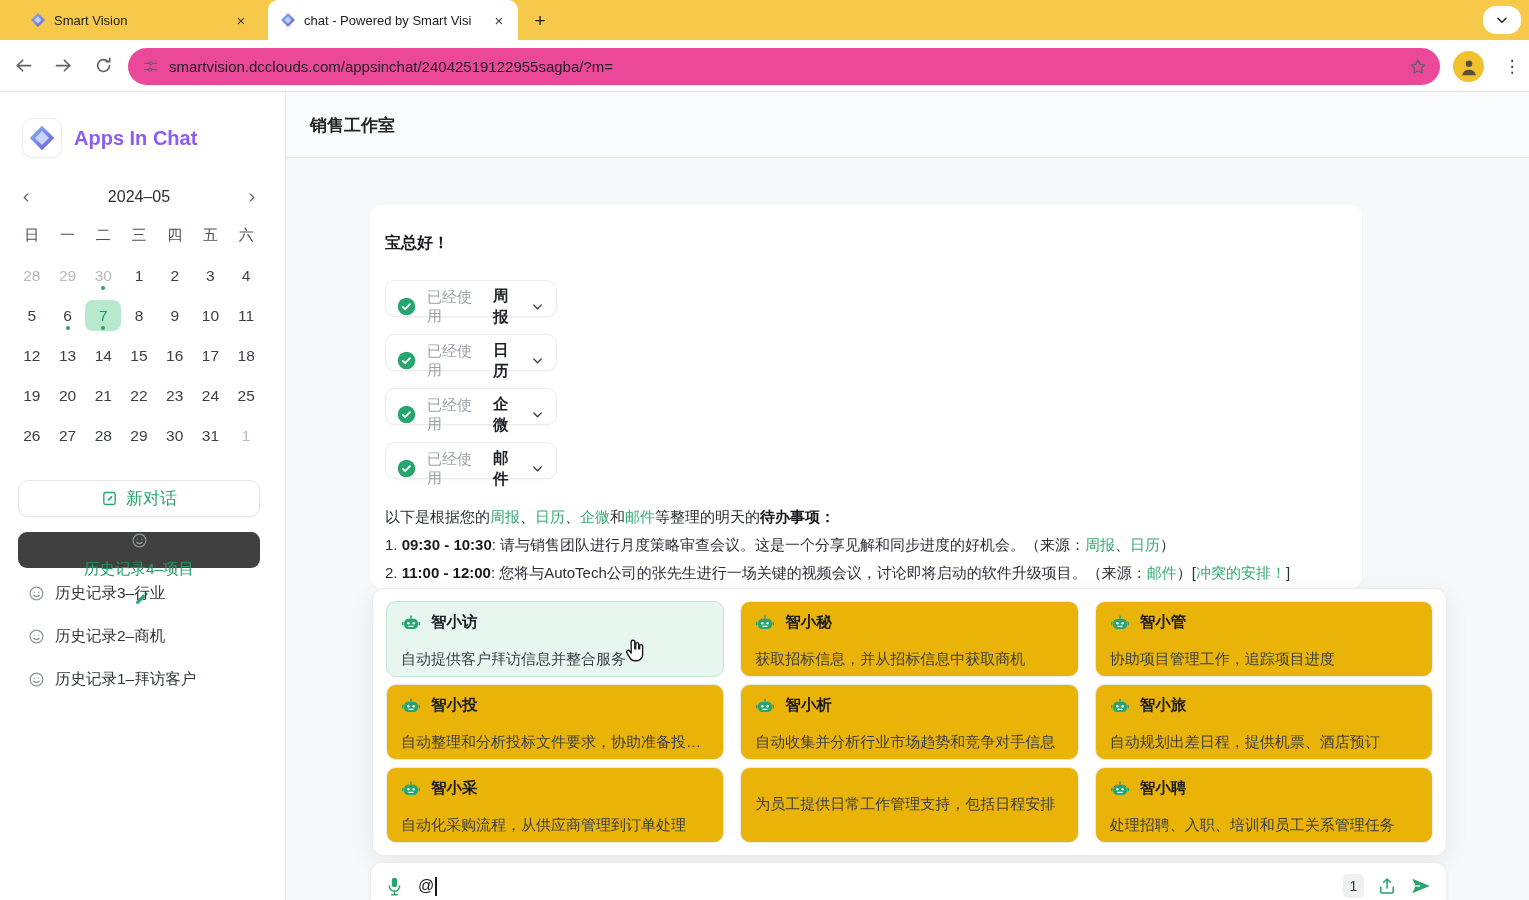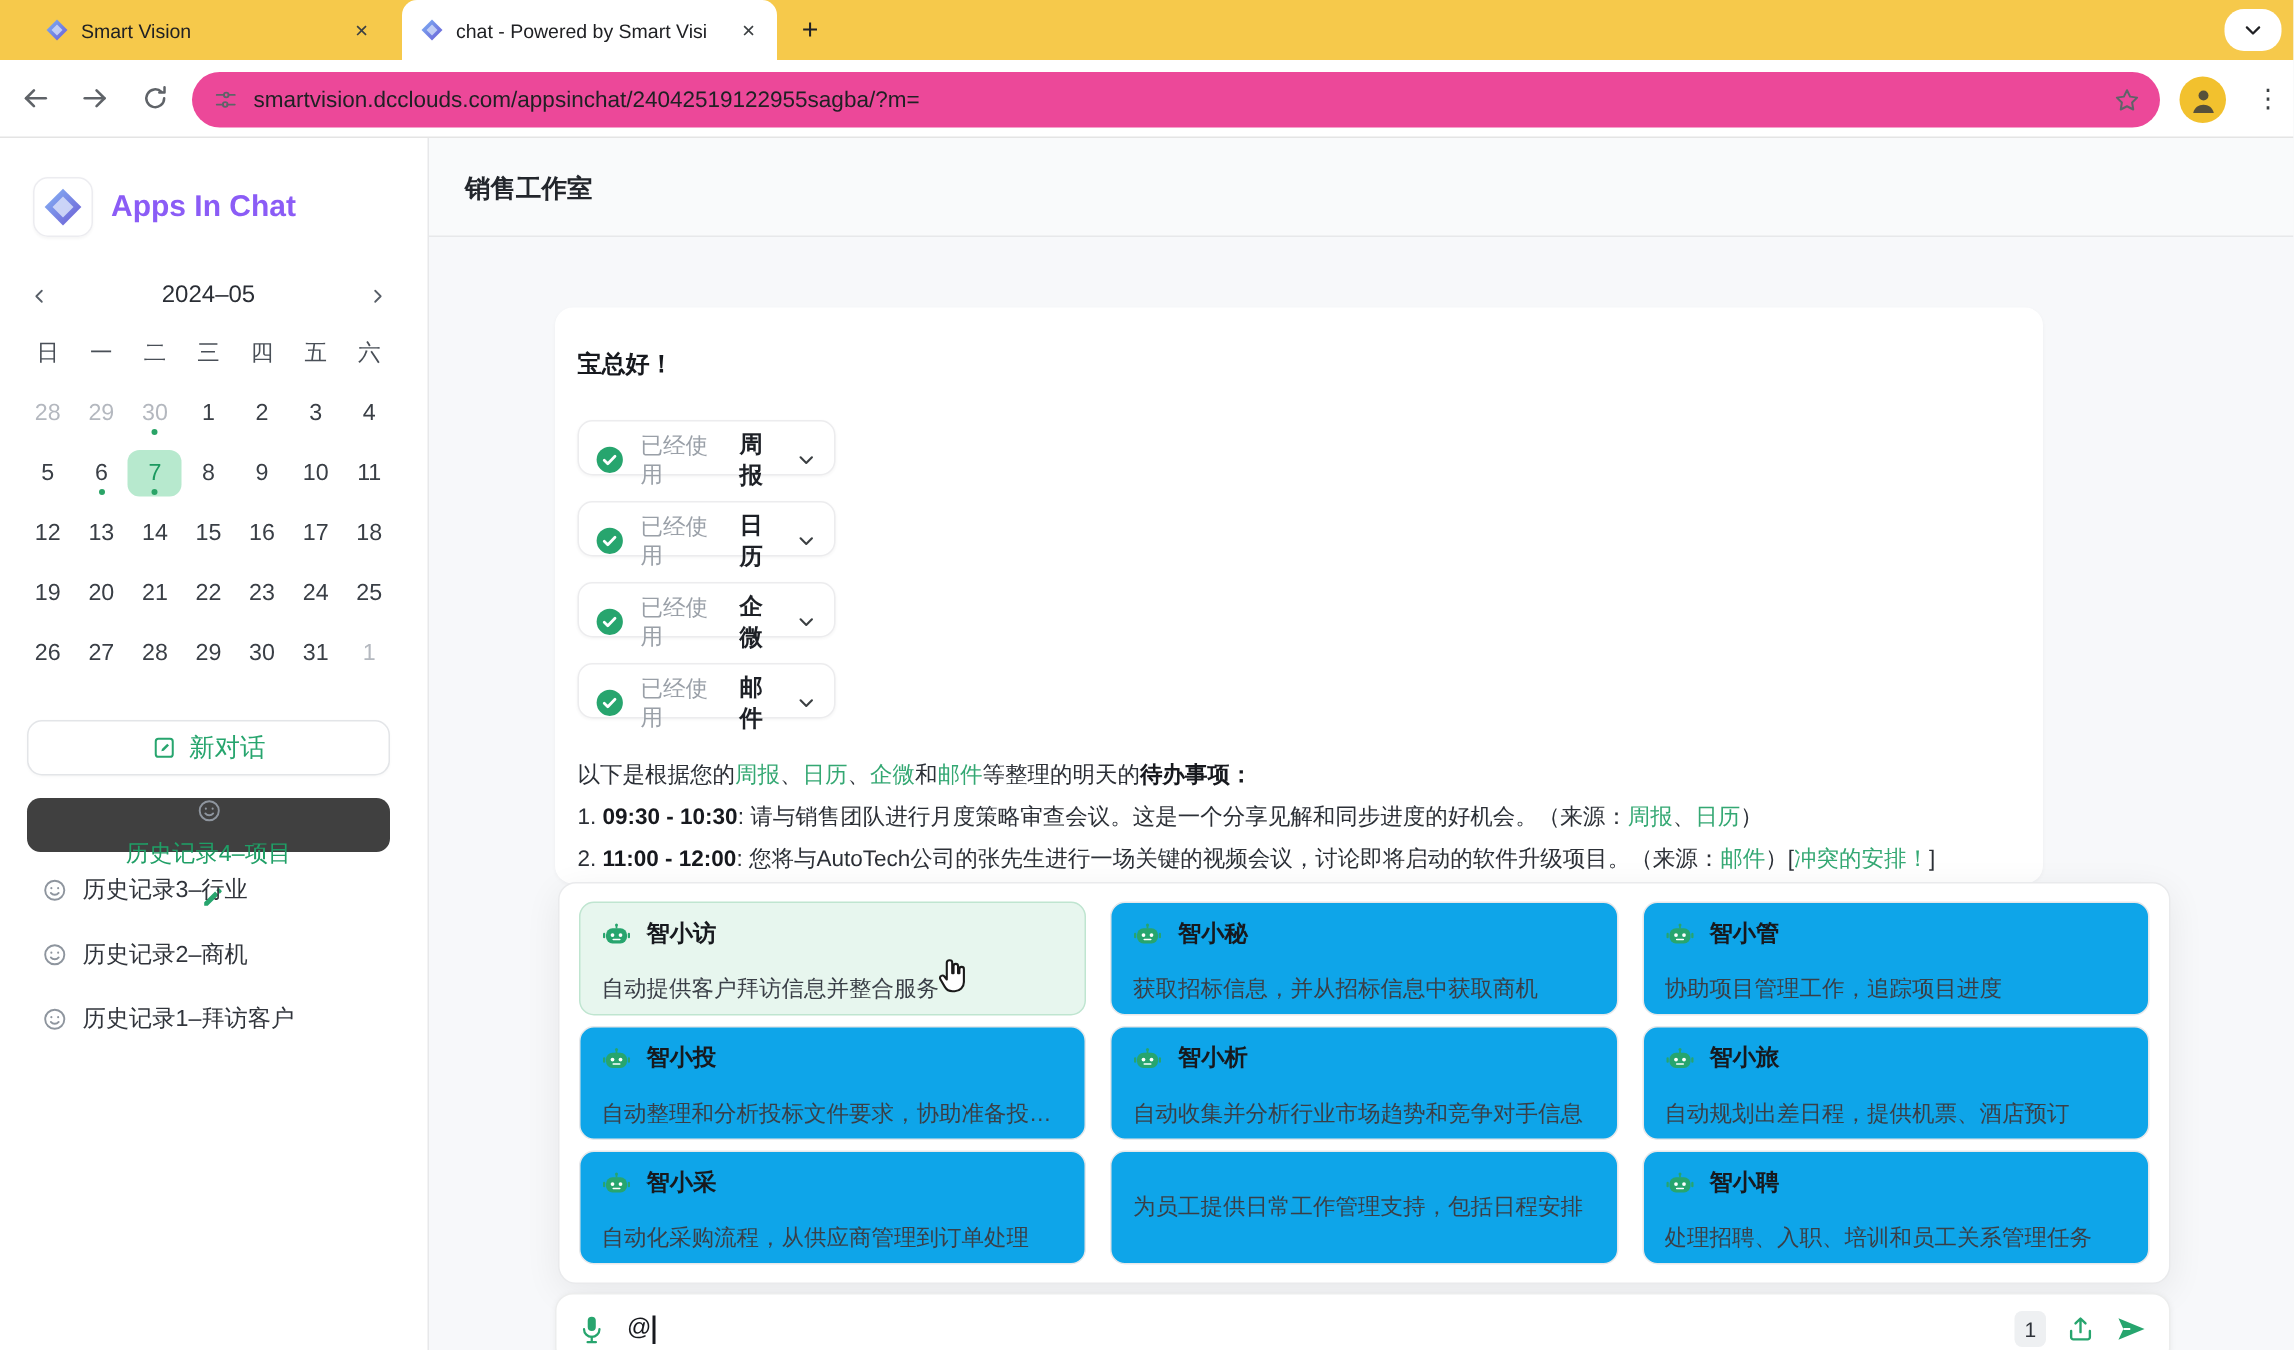--- a/index.html
+++ b/index.html
@@ -59,21 +59,21 @@
   .pill .status { font-size:15px; color:#9aa0a8; }
   .pill .tool { font-size:15.5px; font-weight:bold; color:#1d2026; margin-left:2px; }
   .pill .chev { margin-left:auto; display:flex; }
 
   .todo { margin-top:24px; font-size:15px; color:#2c3037; line-height:28px; white-space:nowrap; }
   .todo .seg-b { font-weight:bold; color:#17191e; }
   .todo .seg-l { color:#34a873; }
 
   
   .agent-panel { position:absolute; left:372px; top:588px; width:1075px; height:268px; background:#fff; border:1px solid #e9eaec; border-radius:12px; box-shadow:0 6px 24px rgba(0,0,0,.07); padding:12px 13px; display:grid; grid-template-columns:repeat(3,1fr); grid-template-rows:repeat(3,1fr); gap:7px 16px; }
-  .agent-card { border:1px solid #e7e8ea; border-radius:10px; padding:10px 16px 8px 14px; background:#0ea5e9; overflow:hidden; }
+  .agent-card { border:1px solid #e7e8ea; border-radius:10px; padding:10px 16px 8px 14px; background:#eab308; overflow:hidden; }
   .agent-card.hl { background:#e7f6ee; border-color:#bfe5d0; }
   .agent-head { display:flex; align-items:center; gap:10px; }
   .agent-name { font-size:15.5px; font-weight:bold; color:#17191e; }
   .agent-desc { margin-top:17px; font-size:15px; color:#3a3f47; white-space:nowrap; overflow:hidden; text-overflow:ellipsis; }
 
   
   .input-bar { position:absolute; left:370px; top:862px; width:1077px; height:48px; background:#fff; border:1px solid #eceded; border-radius:12px; box-shadow:0 1px 4px rgba(0,0,0,.05); display:flex; align-items:center; padding:0 14px; }
   .input-text { margin-left:14px; font-size:16px; color:#17191e; display:flex; align-items:center; }
   .caret { display:inline-block; width:1.5px; height:19px; background:#17191e; margin-left:1px; }
   .input-right { margin-left:auto; display:flex; align-items:center; gap:13px; }

